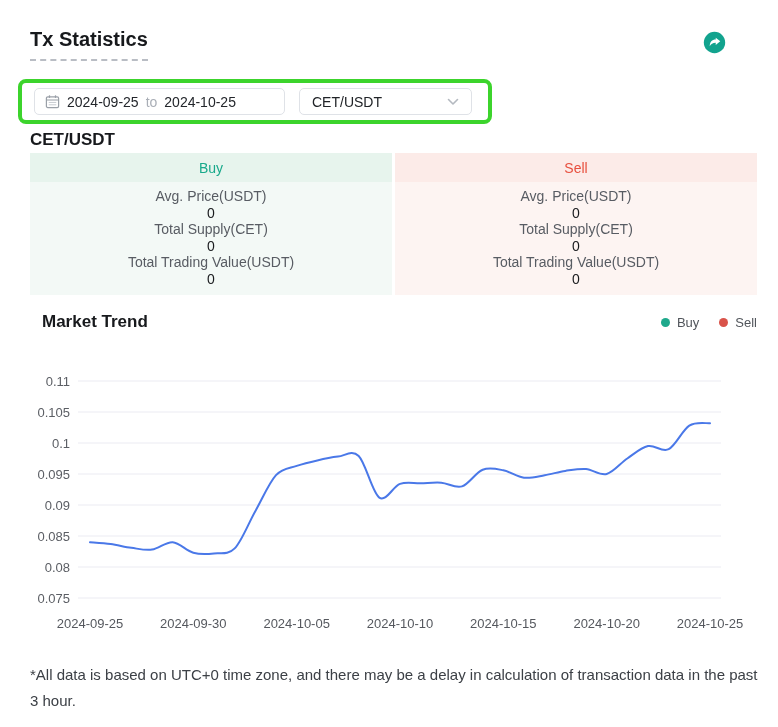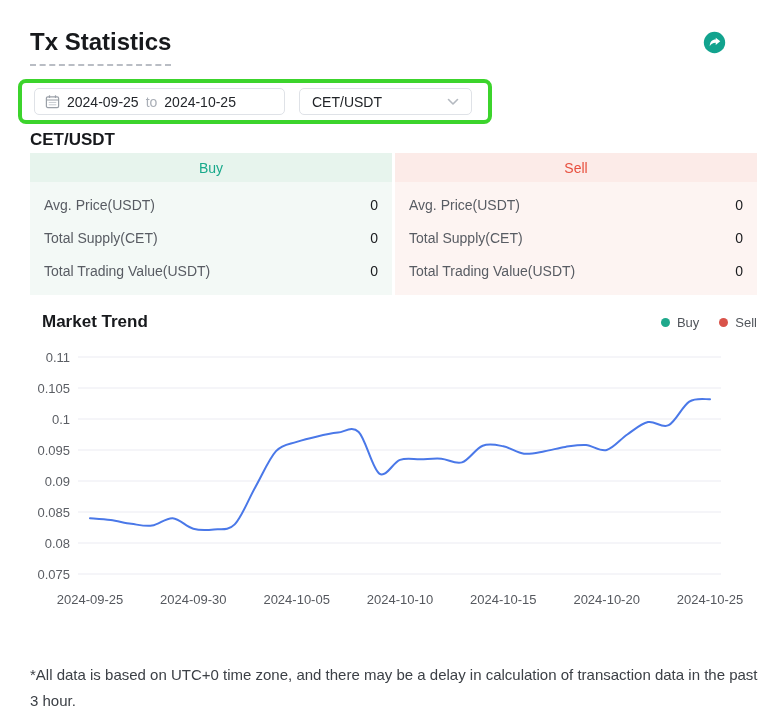--- a/index.html
+++ b/index.html
@@ -1,53 +1,53 @@
 <!DOCTYPE html>
 <html><head>
 <meta charset="utf-8">
 <style>
   * { box-sizing: border-box; margin: 0; padding: 0; }
   html, body { width: 778px; background: #ffffff; font-family: "Liberation Sans", sans-serif; }
   .page { position: relative; width: 778px; height: 727px; background: #fff; overflow: hidden; }
 
   
   .page-title-wrap { position: absolute; left: 30px; top: 28px; }
-  .page-title { display: inline-block; font-size: 24px; font-weight: 700; color: #17191c; padding-bottom: 8px; border-bottom: 2px dashed #b9bdc4; text-align: center; }
+  .page-title { display: inline-block; font-size: 20px; font-weight: 700; color: #17191c; padding-bottom: 8px; border-bottom: 2px dashed #b9bdc4; text-align: center; }
   .share-btn { position: absolute; right: 52px; top: 31px; width: 23px; height: 23px; border: none; background: transparent; cursor: pointer; padding: 0; }
 
   
   .filter-box { position: absolute; left: 18px; top: 79px; width: 474px; height: 45px; border: 4px solid #3cd42c; border-radius: 8px; display: flex; align-items: center; gap: 14px; padding-left: 12px; }
   .date-range { display: flex; align-items: center; gap: 7px; width: 251px; height: 27px; border: 1px solid #dfe2e7; border-radius: 5px; background: #fff; padding: 0 10px; font-size: 14px; color: #23262b; cursor: pointer; }
   .date-range .to { color: #a9aeb6; }
   .pair-select { display: flex; align-items: center; justify-content: space-between; width: 173px; height: 27px; border: 1px solid #dfe2e7; border-radius: 5px; background: #fff; padding: 0 12px; font-size: 14px; color: #202327; cursor: pointer; }
 
   
   .pair-title { position: absolute; left: 30px; top: 130px; font-size: 17px; font-weight: 700; color: #17191c; }
 
   
   .stats { position: absolute; left: 30px; top: 153px; width: 727px; display: flex; gap: 3px; }
   .stats .col { flex: 1; }
   .col-head { height: 29px; display: flex; align-items: center; justify-content: center; font-size: 14px; font-weight: 500; }
   .col-head.buy  { background: #e7f4ed; color: #18a98b; }
   .col-head.sell { background: #fcebe8; color: #e8503f; }
   .col-body { padding: 6px 0 8px; }
   .col-body.buy  { background: #f3f9f6; }
   .col-body.sell { background: #fdf4f2; }
-  .stat-row { height: 33px; display: flex; align-items: center; justify-content: space-between; padding: 0 14px; }
+  .stat-row { height: 33px; display: flex; align-items: center; justify-content: space-between; padding: 0 14px; flex-direction: column; }
   .stat-row .lbl { font-size: 14px; color: #585c63; }
   .stat-row .val { font-size: 14px; color: #191b1e; font-weight: 500; }
 
   
   .trend-head { position: absolute; left: 42px; right: 21px; top: 312px; display: flex; align-items: center; justify-content: space-between; }
   .trend-title { font-size: 17px; font-weight: 700; color: #17191c; }
   .legend { display: flex; align-items: center; gap: 20px; }
   .legend-item { display: flex; align-items: center; gap: 7px; font-size: 13px; color: #51555b; }
   .legend-dot { width: 9px; height: 9px; border-radius: 50%; }
 
-  .chart-wrap { position: absolute; left: 0; top: 340px; width: 762px; height: 272px; }
+  .chart-wrap { position: absolute; left: 0; top: 364px; width: 762px; height: 272px; }
 
   
   .footnote { position: absolute; left: 30px; top: 662px; width: 740px; font-size: 15px; color: #3c4046; line-height: 1.75; }
 
   .icon-cal { width: 15px; height: 15px; flex: 0 0 auto; }
   .icon-chevron { width: 12px; height: 8px; flex: 0 0 auto; }
 </style>
 </head>
 <body>
 

